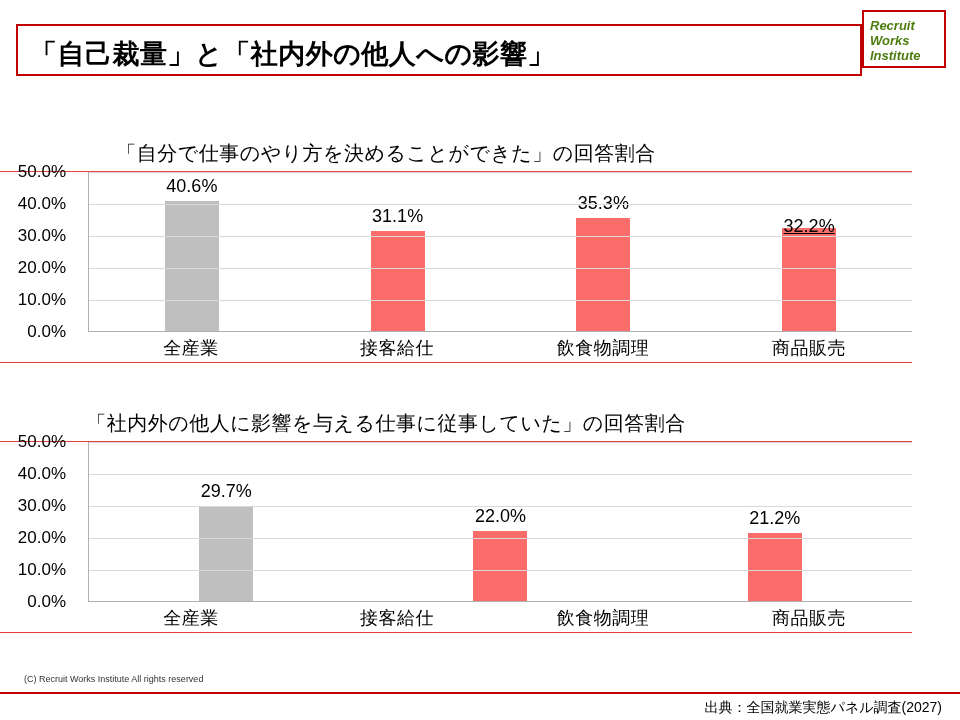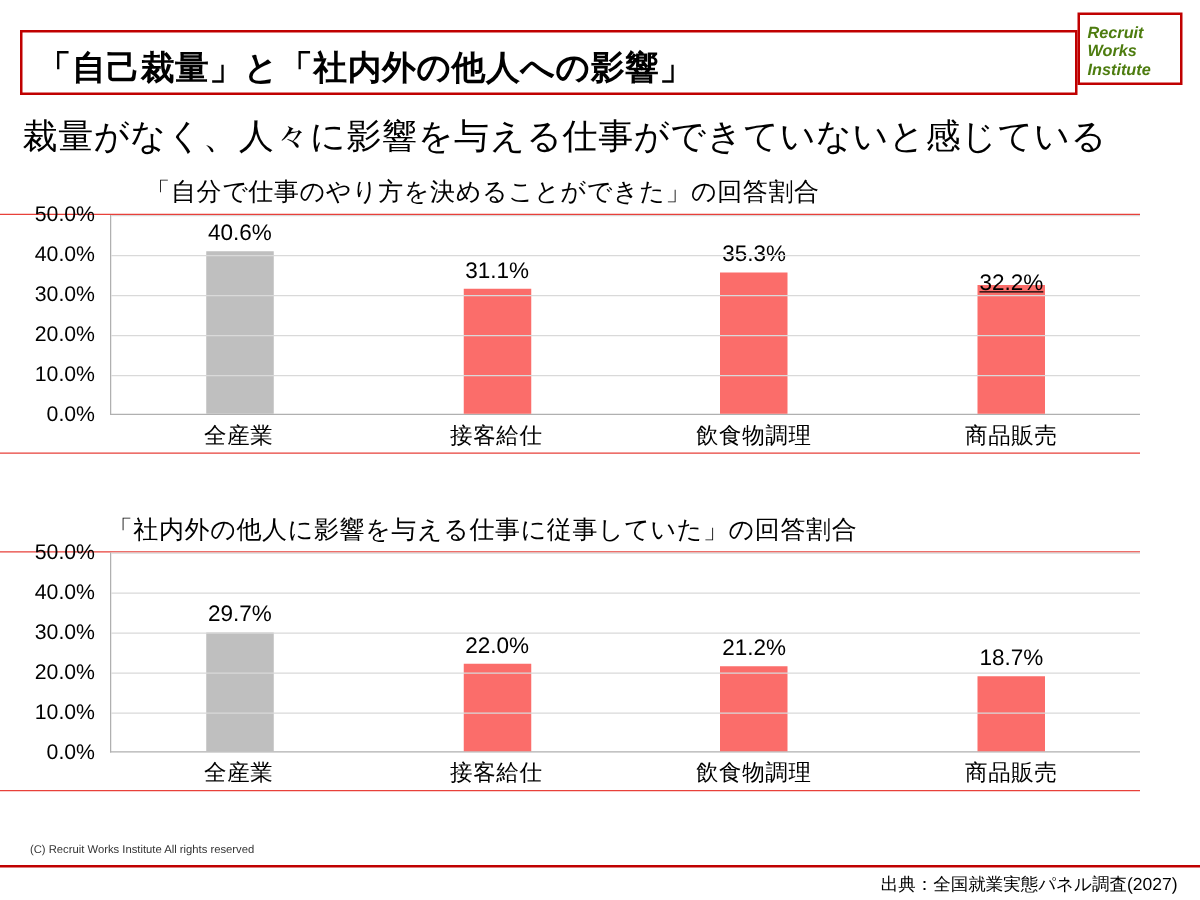--- a/index.html
+++ b/index.html
@@ -91,21 +91,21 @@
   }
   .y-labels {
     position: absolute;
     left: 0;
     top: 0;
     width: 82px;
     height: 160px;
   }
   .y-labels .yl {
     position: absolute;
-    right: 6px;
+    right: 16px;
     font-size: 17px;
     transform: translateY(-50%);
     white-space: nowrap;
   }
   .plot {
     position: absolute;
     left: 88px;
     top: 0;
     right: 0;
     height: 160px;
@@ -198,21 +198,20 @@
   <div class="title-band">
     <div class="title-text">「自己裁量」と「社内外の他人への影響」</div>
   </div>
 
   <div class="logo">
     <div>Recruit</div>
     <div>Works</div>
     <div>Institute</div>
   </div>
 
-  <div class="subtitle">裁量がなく、人々に影響を与える仕事ができていないと感じている</div>
 
   <div class="chart-block" id="block0" style="top:140px;">
     <div class="chart-title">「自分で仕事のやり方を決めることができた」の回答割合</div>
     <div class="rule"></div>
     <div class="plot-wrap">
       <div class="y-labels" id="y0">
           <div class="yl" style="top: 160px;">0.0%</div>
           <div class="yl" style="top: 128px;">10.0%</div>
           <div class="yl" style="top: 96px;">20.0%</div>
           <div class="yl" style="top: 64px;">30.0%</div>
@@ -273,24 +272,20 @@
               <div class="bar-value" style="bottom: 99.04px;">29.7%</div>
             </div>
             <div class="bar-cell">
               <div class="bar red" style="height: 70.4px; background: rgb(251, 109, 106);"></div>
               <div class="bar-value" style="bottom: 74.4px;">22.0%</div>
             </div>
             <div class="bar-cell">
               <div class="bar red" style="height: 67.84px; background: rgb(251, 109, 106);"></div>
               <div class="bar-value" style="bottom: 71.84px;">21.2%</div>
             </div>
-            <div class="bar-cell">
-              <div class="bar red" style="height: 59.84px; background: rgb(251, 109, 106);"></div>
-              <div class="bar-value" style="bottom: 63.84px;">18.7%</div>
-            </div>
           </div>
       <div class="gridline" style="top: 128px;"></div>
           <div class="gridline" style="top: 96px;"></div>
           <div class="gridline" style="top: 64px;"></div>
           <div class="gridline" style="top: 32px;"></div>
           <div class="gridline" style="top: 0px;"></div>
         </div>
       <div class="x-labels" id="x1">
           <div class="xl">全産業</div>
           <div class="xl">接客給仕</div>

